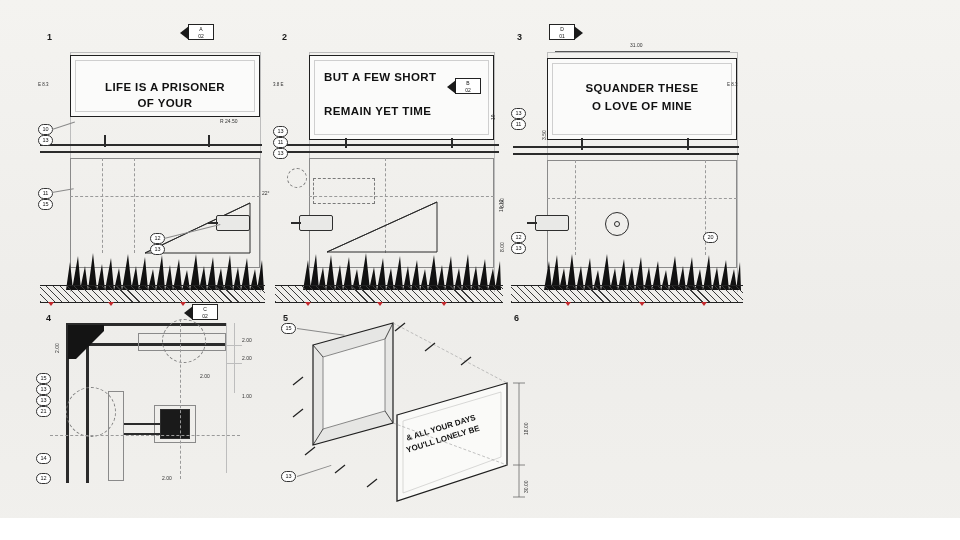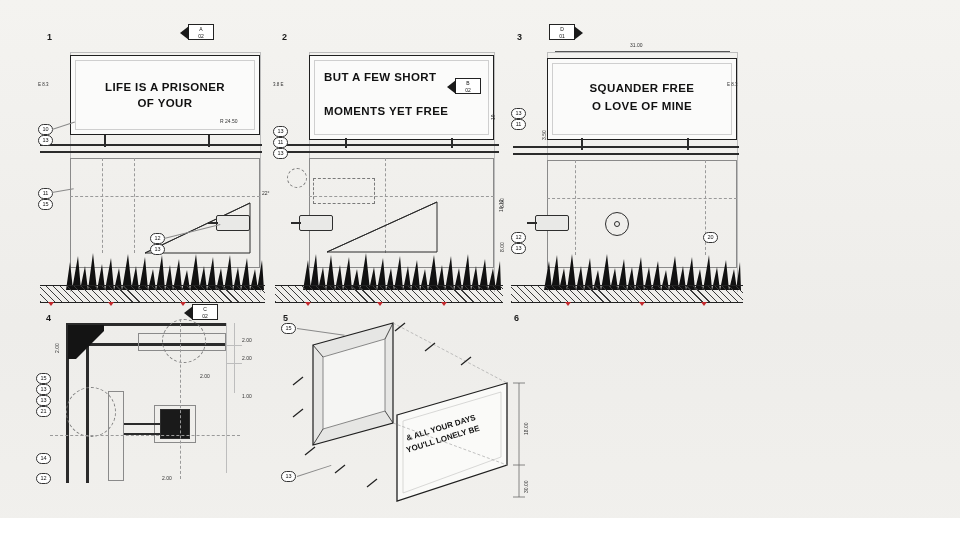--- a/index.html
+++ b/index.html
@@ -227,21 +227,21 @@
 <div class="sheet">
 
   <div class="panel" style="left:30px; top:20px; width:230px; height:270px;">
 
     <div class="panel-num" style="left:17px; top:12px;">1</div>
 
     <div class="ln h light" style="left:40px; top:32px; width:190px;"></div>
     <div class="ln v light" style="left:40px; top:32px; height:240px;"></div>
     <div class="ln v light" style="left:230px; top:32px; height:240px;"></div>
 
-    <div class="board-face" style="left:40px; top:35px; width:190px; height:80px;">
+    <div class="board-face" style="left:40px; top:35px; width:190px; height:62px;">
       <div class="board-inner"></div>
       <div class="board-text" style="top:24px;">LIFE IS A PRISONER</div>
       <div class="board-text" style="top:40px;">OF YOUR</div>
     </div>
 
     <div class="ln dark h" style="left:10px; top:124px; width:222px; height:2px;"></div>
     <div class="ln dark h" style="left:10px; top:131px; width:222px; height:2px;"></div>
     <div class="ln dark v" style="left:74px; top:115px; height:12px; width:2px;"></div>
     <div class="ln dark v" style="left:178px; top:115px; height:12px; width:2px;"></div>
 
@@ -297,21 +297,21 @@
 
     <div class="panel-num" style="left:17px; top:12px;">2</div>
 
     <div class="ln h light" style="left:44px; top:32px; width:185px;"></div>
     <div class="ln v light" style="left:44px; top:32px; height:240px;"></div>
     <div class="ln v light" style="left:229px; top:32px; height:240px;"></div>
 
     <div class="board-face" style="left:44px; top:35px; width:185px; height:85px;">
       <div class="board-inner"></div>
       <div class="board-text" style="top:14px; text-align:left; padding-left:14px;">BUT A FEW SHORT</div>
-      <div class="board-text" style="top:48px; text-align:left; padding-left:14px;">MOMENTS YET FREE</div>
+      <div class="board-text" style="top:48px; text-align:left; padding-left:14px;">REMAIN YET TIME</div>
     </div>
 
     <div class="ln dark h" style="left:14px; top:124px; width:220px; height:2px;"></div>
     <div class="ln dark h" style="left:14px; top:131px; width:220px; height:2px;"></div>
     <div class="ln dark v" style="left:80px; top:118px; height:10px; width:2px;"></div>
     <div class="ln dark v" style="left:186px; top:118px; height:10px; width:2px;"></div>
 
     <div class="box thin" style="left:44px; top:138px; width:185px; height:110px;"></div>
     <div class="dash-h" style="left:44px; top:176px; width:185px;"></div>
     <div class="dash-v" style="left:120px; top:138px; height:95px;"></div>
@@ -360,21 +360,21 @@
 
     <div class="ln h light" style="left:42px; top:32px; width:190px;"></div>
     <div class="ln v light" style="left:42px; top:32px; height:240px;"></div>
     <div class="ln v light" style="left:232px; top:32px; height:240px;"></div>
 
     <div class="dimtxt" style="left:125px; top:22px;">31.00</div>
     <div class="ln h" style="left:50px; top:31px; width:175px; background:#555;"></div>
 
     <div class="board-face" style="left:42px; top:38px; width:190px; height:82px;">
       <div class="board-inner"></div>
-      <div class="board-text" style="top:22px;">SQUANDER FREE</div>
+      <div class="board-text" style="top:22px;">SQUANDER THESE</div>
       <div class="board-text" style="top:40px;">O LOVE OF MINE</div>
     </div>
 
     <div class="ln dark h" style="left:8px; top:126px; width:226px; height:2px;"></div>
     <div class="ln dark h" style="left:8px; top:133px; width:226px; height:2px;"></div>
     <div class="ln dark v" style="left:76px; top:118px; height:12px; width:2px;"></div>
     <div class="ln dark v" style="left:182px; top:118px; height:12px; width:2px;"></div>
 
     <div class="box thin" style="left:42px; top:140px; width:190px; height:108px;"></div>
     <div class="dash-h" style="left:42px; top:178px; width:190px;"></div>

